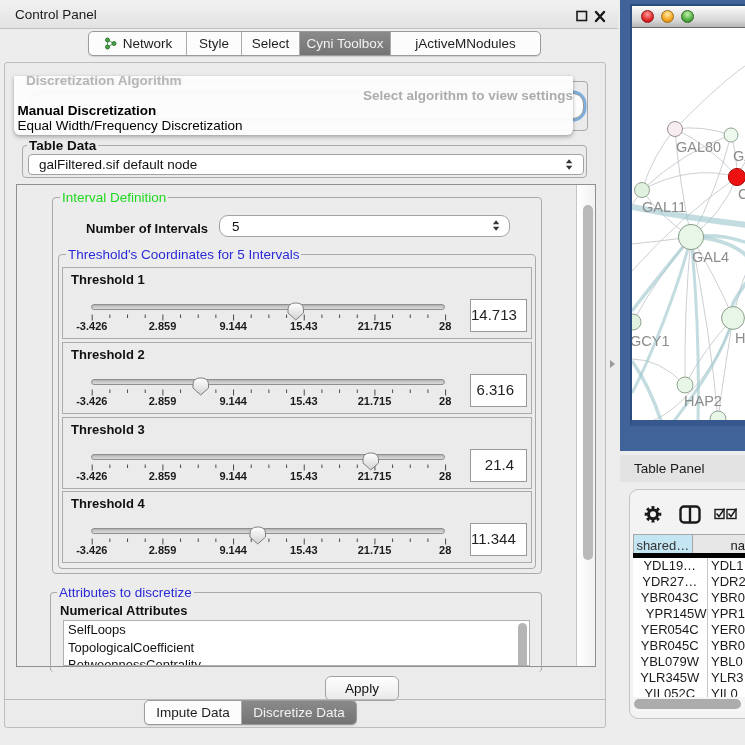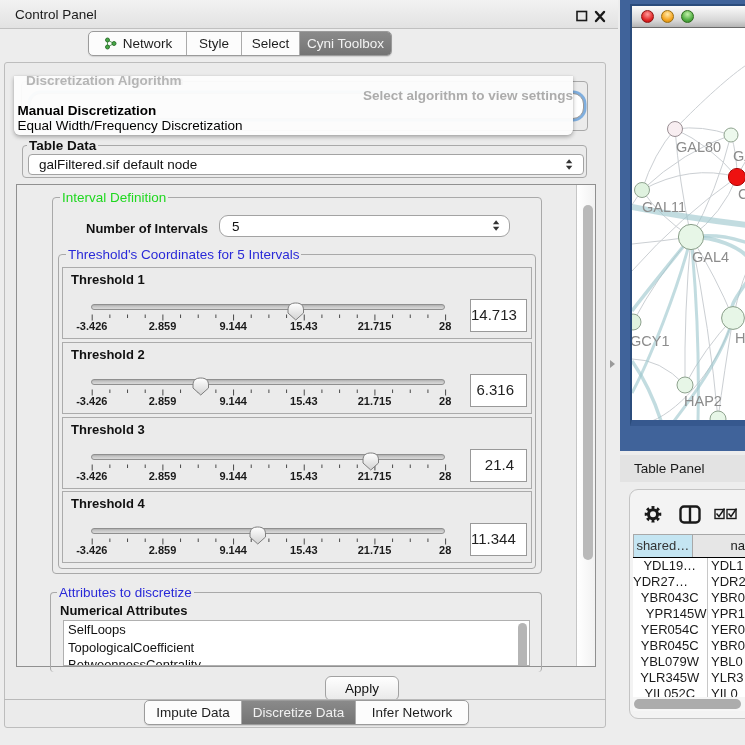--- a/index.html
+++ b/index.html
@@ -75,20 +75,21 @@
       <svg width="15" height="15" style="margin-right:5px;">
         <path d="M4.5,4 L11,7.5 M4.5,11 L11,7.5 M4.5,4 L4.5,11" stroke="#5E9E5E" stroke-width="1" fill="none"></path>
         <circle cx="4.5" cy="4" r="2" fill="#46A846" stroke="#2A6B2A" stroke-width="0.9"></circle>
         <circle cx="4.5" cy="11" r="2" fill="#46A846" stroke="#2A6B2A" stroke-width="0.9"></circle>
         <circle cx="11" cy="7.5" r="2" fill="#46A846" stroke="#2A6B2A" stroke-width="0.9"></circle>
       </svg>
       Network</div>
     <div class="cell" style="width:55px;">Style</div>
     <div class="cell" style="width:58px;">Select</div>
     <div class="cell sel" style="width:91px;">Cyni Toolbox</div>
+    <div class="cell" style="width:149px;">jActiveMNodules</div>
   </div>
 
   <div class="abs" id="panelA"></div>
 
   <div class="gtitle" style="left:26px; top:73px; font-weight:bold; color:#111;">Discretization Algorithm</div>
   <div class="group" style="left:21px; top:81px; width:567px; height:50px;"></div>
   <div class="abs" style="left:30px; top:93px; width:554px; height:26px; background:#FFF;
        border:1px solid #999; border-radius:11px; box-shadow:0 0 0 2.5px #7FAEDE;"></div>
 
   <div class="group" style="left:22px; top:145px; width:565px; height:33px;"></div>
@@ -306,21 +307,20 @@
 
   <div class="abs" style="left:325px; top:676px; width:74px; height:25px; border:1px solid #A2A2A2;
        border-radius:6px; background:linear-gradient(180deg,#FFFFFF,#E9E9E9);
        font-size:13.5px; color:#111; text-align:center; line-height:23px;">Apply</div>
 
   <div class="abs" style="left:4px; top:699px; width:602px; height:1px; background:#B9B9B9;"></div>
 
   <div class="seg" style="left:144px; top:700px;">
     <div class="cell" style="width:97px;">Impute Data</div>
     <div class="cell sel" style="width:114px;">Discretize Data</div>
-    <div class="cell" style="width:112px;">Infer Network</div>
   </div>
 
   <div class="abs" style="left:610px; top:360px; width:0; height:0;
        border-top:4px solid transparent; border-bottom:4px solid transparent; border-left:5px solid #9A9A9A;"></div>
 
   <div class="abs" id="desktop">
     <div id="netwin">
       <div id="nettitle">
         <div class="light" style="left:9px; background:radial-gradient(circle at 50% 30%,#FF9A9A,#E22A2A 60%,#B00000); border:1px solid #8E1414;"></div>
         <div class="light" style="left:29px; background:radial-gradient(circle at 50% 30%,#FFE9A8,#F5A623 60%,#C67F00); border:1px solid #9A6E10;"></div>
@@ -402,28 +402,28 @@
     <line x1="47" y1="1.5" x2="47" y2="17.5" stroke="#1A1A1A" stroke-width="2.4"></line>
     <g stroke="#1A1A1A" fill="none">
       <rect x="72" y="4.5" width="9" height="9" stroke-width="1.4"></rect>
       <path d="M73.5,8.5 L76,11.5 L81.5,3.5" stroke-width="1.4"></path>
       <rect x="84" y="4.5" width="9" height="9" stroke-width="1.4"></rect>
       <path d="M85.5,8.5 L88,11.5 L93.5,3.5" stroke-width="1.4"></path>
     </g>
   </svg>
 
   <div class="abs" style="left:633px; top:534px; width:112px; height:177px; overflow:hidden; font-size:13px; color:#1A1A1A;">
-    <div style="display:flex; height:23.5px; border-top:1px solid #A8A8A8; border-bottom:1px solid #000000;">
+    <div style="display:flex; height:23.5px; border-top:1px solid #A8A8A8; border-bottom:5px solid #000000;">
       <div style="width:73.5px; background:#C4E5F2; border-left:1px solid #A8A8A8; border-right:1px solid #A8A8A8; text-align:center; line-height:22px; color:#333;">shared…</div>
       <div style="flex:1; background:#E6E6E6; line-height:22px; padding-left:38px;">na</div>
     </div>
     <div style="position:relative; background:#FFF; height:139px; overflow:hidden;">
       <div style="position:absolute; left:74px; top:0; bottom:0; width:1px; background:#C8C8C8;"></div>
       <div style="height:16.1px; line-height:16.1px; white-space:nowrap;"><span style="display:inline-block; width:73.5px; text-align:center;">YDL19…</span><span style="display:inline-block; padding-left:4.5px;">YDL1</span></div>
-        <div style="height:16.1px; line-height:16.1px; white-space:nowrap;"><span style="display:inline-block; width:73.5px; text-align:left;">YDR27…</span><span style="display:inline-block; padding-left:4.5px;">YDR2</span></div>
+        <div style="height:16.1px; line-height:16.1px; white-space:nowrap;"><span style="display:inline-block; width:73.5px; text-align:center;">YDR27…</span><span style="display:inline-block; padding-left:4.5px;">YDR2</span></div>
         <div style="height:16.1px; line-height:16.1px; white-space:nowrap;"><span style="display:inline-block; width:73.5px; text-align:center;">YBR043C</span><span style="display:inline-block; padding-left:4.5px;">YBR0</span></div>
         <div style="height:16.1px; line-height:16.1px; white-space:nowrap;"><span style="display:inline-block; width:73.5px; text-align:right;">YPR145W</span><span style="display:inline-block; padding-left:4.5px;">YPR1</span></div>
         <div style="height:16.1px; line-height:16.1px; white-space:nowrap;"><span style="display:inline-block; width:73.5px; text-align:center;">YER054C</span><span style="display:inline-block; padding-left:4.5px;">YER0</span></div>
         <div style="height:16.1px; line-height:16.1px; white-space:nowrap;"><span style="display:inline-block; width:73.5px; text-align:center;">YBR045C</span><span style="display:inline-block; padding-left:4.5px;">YBR0</span></div>
         <div style="height:16.1px; line-height:16.1px; white-space:nowrap;"><span style="display:inline-block; width:73.5px; text-align:center;">YBL079W</span><span style="display:inline-block; padding-left:4.5px;">YBL0</span></div>
         <div style="height:16.1px; line-height:16.1px; white-space:nowrap;"><span style="display:inline-block; width:73.5px; text-align:center;">YLR345W</span><span style="display:inline-block; padding-left:4.5px;text-align:right;">YLR3</span></div>
         <div style="height:16.1px; line-height:16.1px; white-space:nowrap;"><span style="display:inline-block; width:73.5px; text-align:center;">YIL052C</span><span style="display:inline-block; padding-left:4.5px;">YIL0</span></div>
     </div>
     <div style="position:relative; height:14px; background:#F6F6F6;">
       <div style="position:absolute; left:1px; top:2px; width:107px; height:10.5px; border-radius:5px; background:#ACACAC;"></div>

